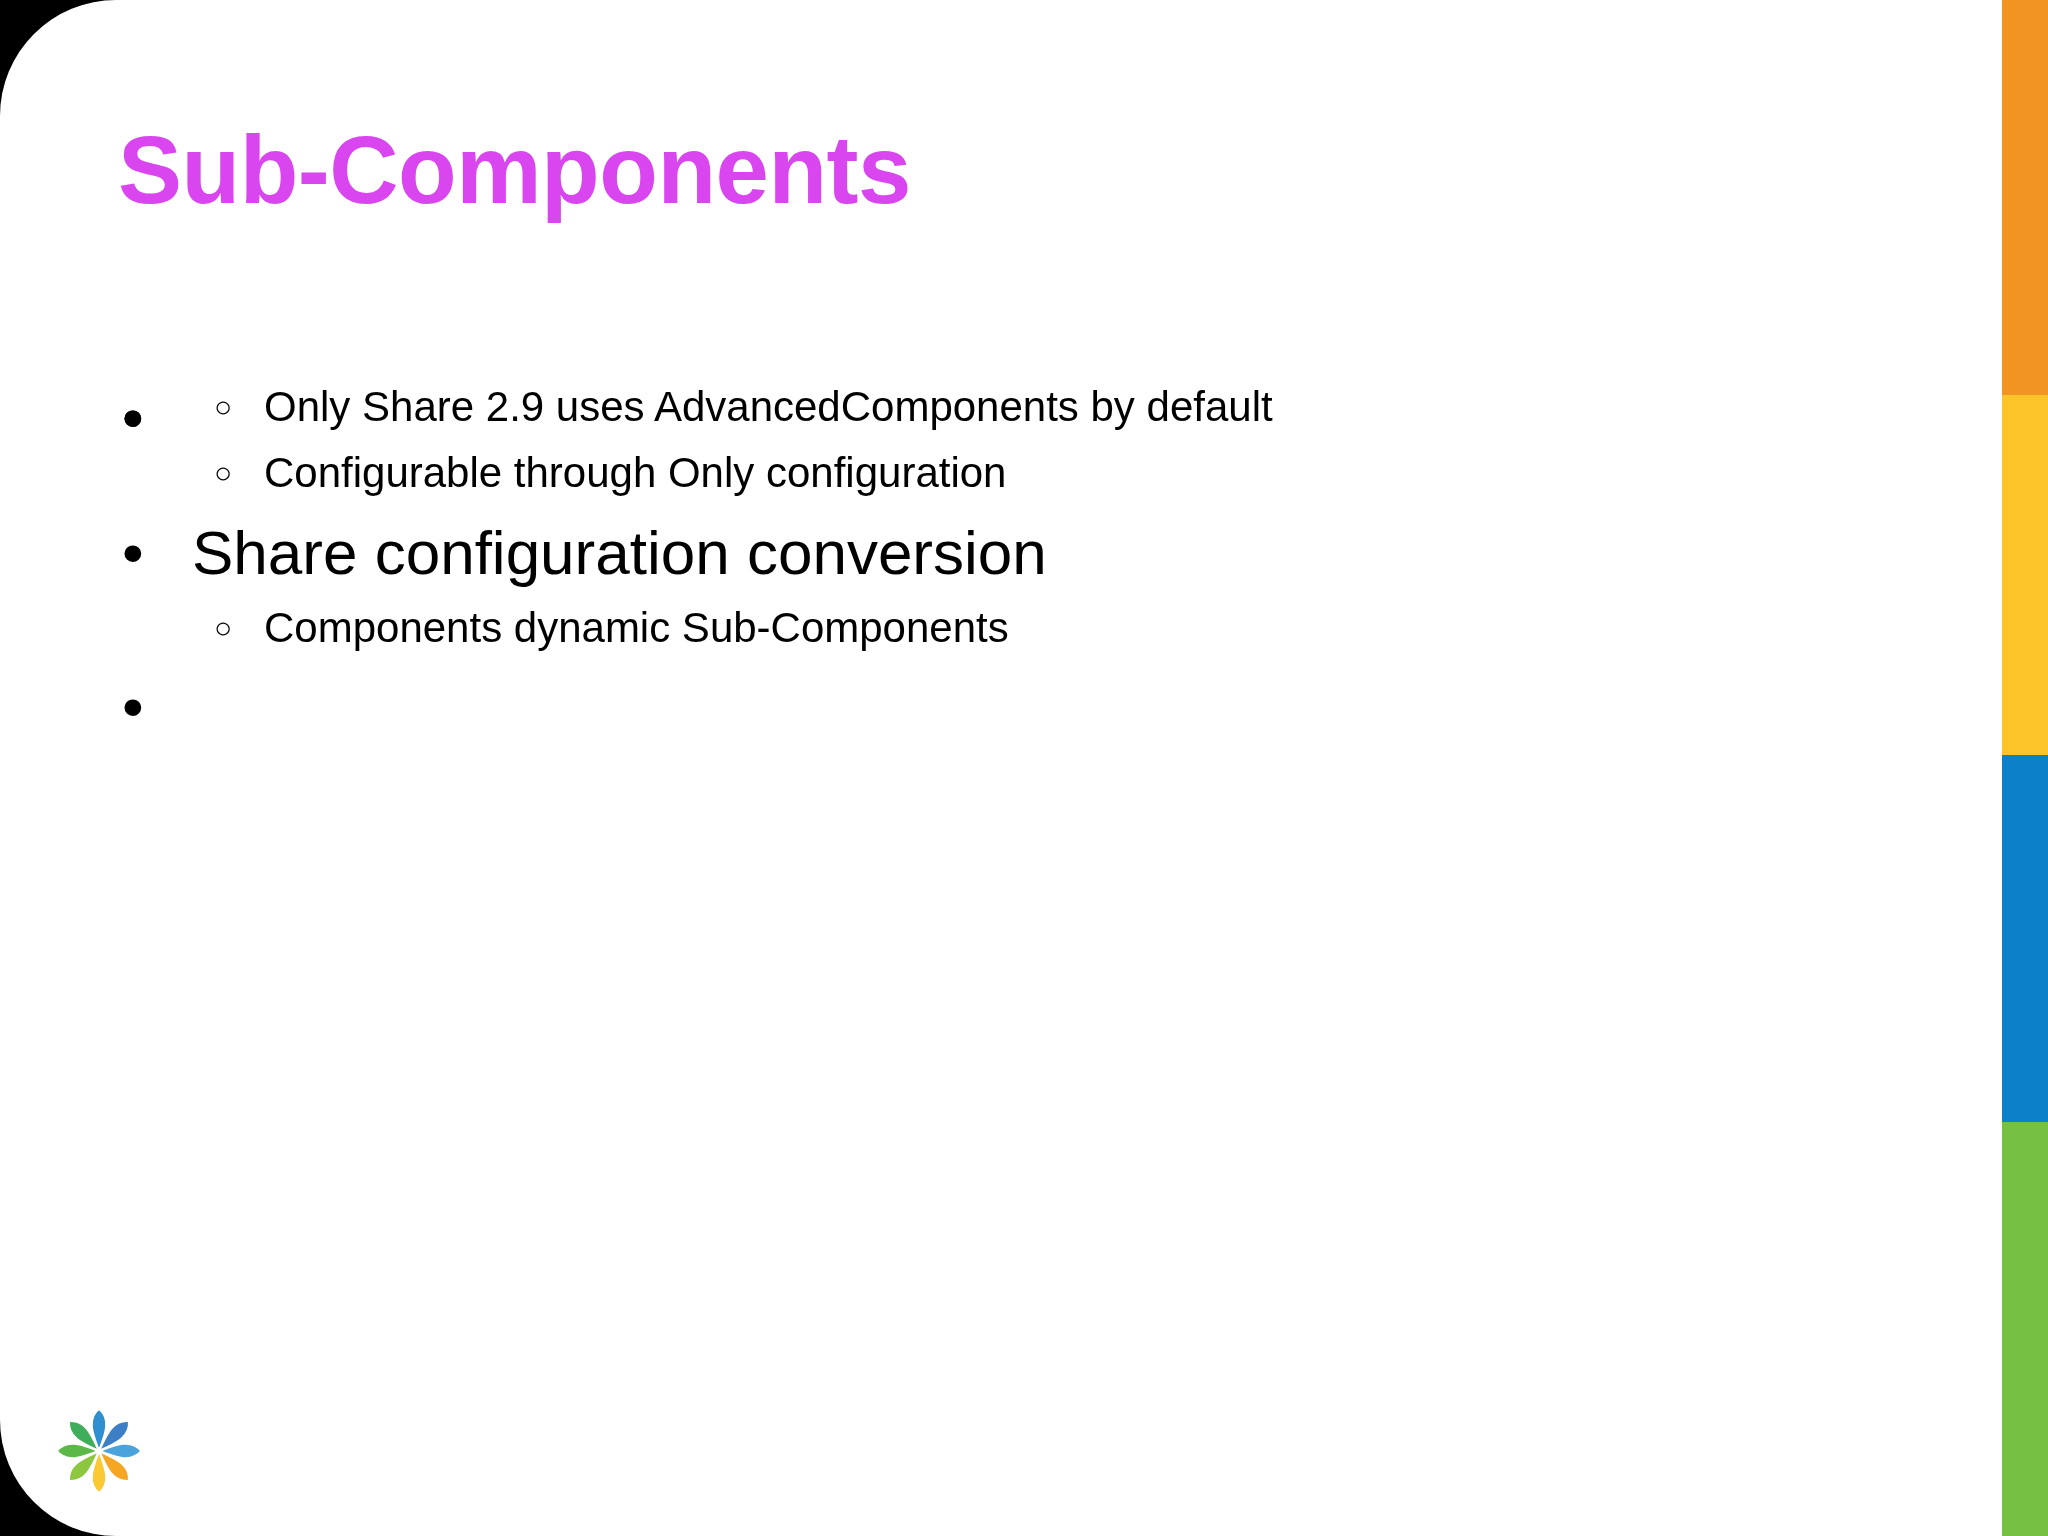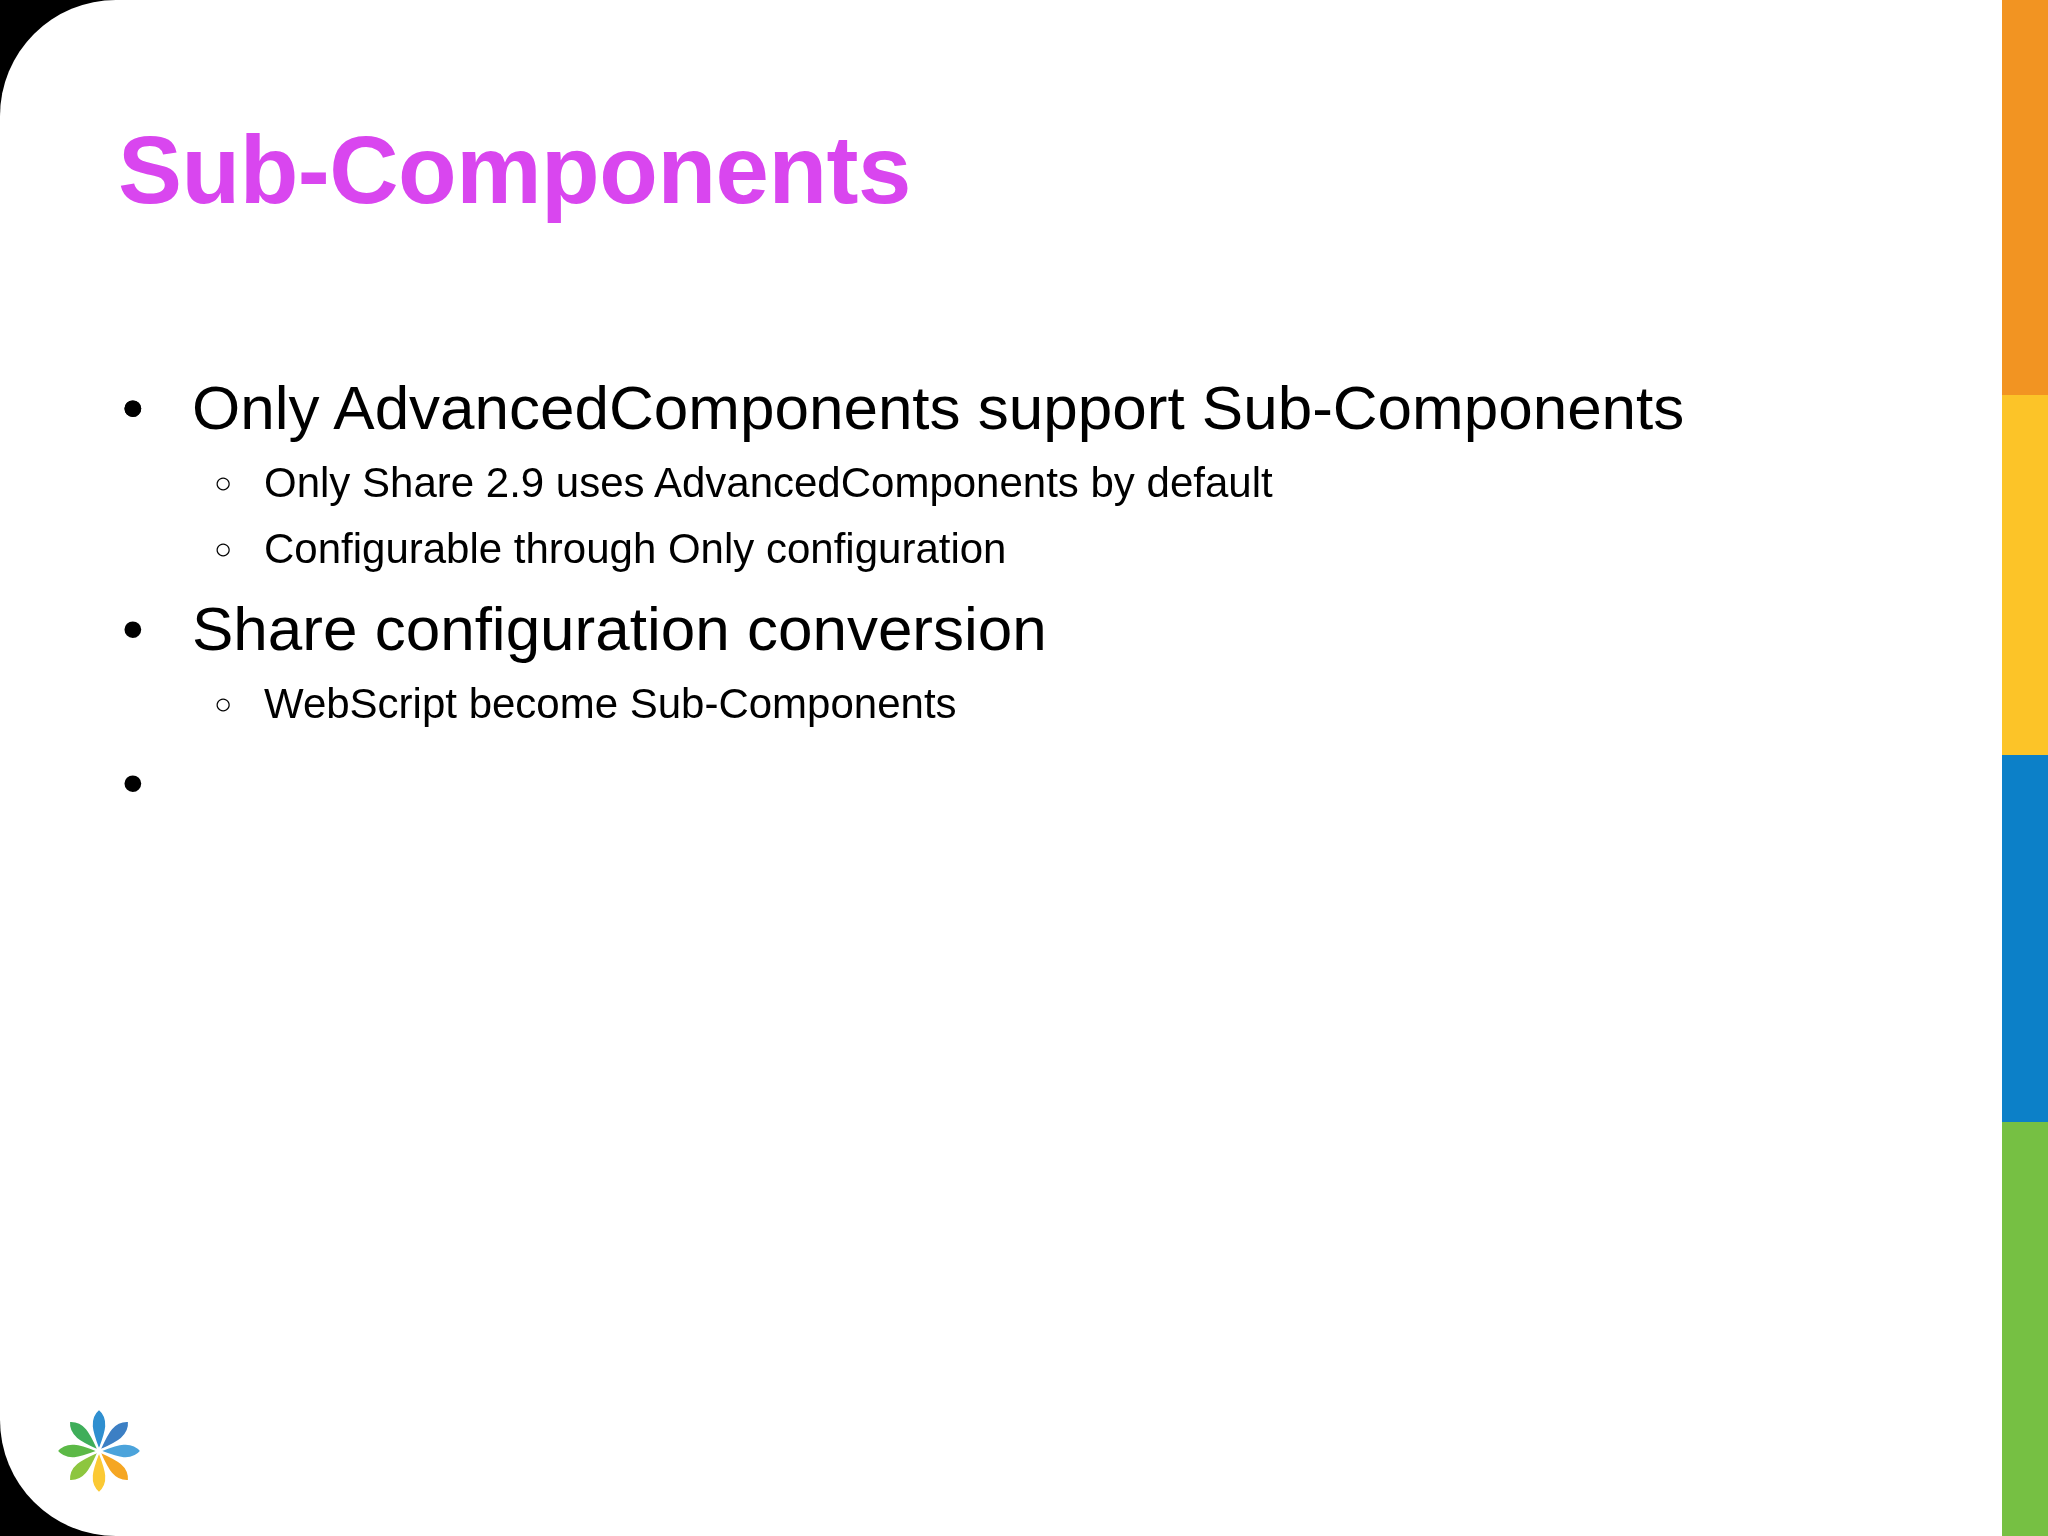--- a/index.html
+++ b/index.html
@@ -135,40 +135,39 @@
 
   <div class="body-content">
     <ul class="bullets">
 
       <li class="bullet-l1">
         <span class="marker">•</span>
       </li>
 
       <li class="bullet-l1 has-children">
         <span class="marker">•</span>
-        <span class="bullet-text">Only AdvancedComponents support Sub-Components</span>
         <ul class="sublist">
           <li class="bullet-l2">
             <span class="marker">○</span>
             <span class="bullet-text">Only Share 2.9 uses AdvancedComponents by default</span>
           </li>
           <li class="bullet-l2">
             <span class="marker">○</span>
             <span class="bullet-text">Configurable through Only configuration</span>
           </li>
         </ul>
       </li>
 
       <li class="bullet-l1 has-children">
         <span class="marker">•</span>
         <span class="bullet-text">Share configuration conversion</span>
         <ul class="sublist">
           <li class="bullet-l2">
             <span class="marker">○</span>
-            <span class="bullet-text">WebScript become Sub-Components</span>
+            <span class="bullet-text">Components dynamic Sub-Components</span>
           </li>
         </ul>
       </li>
 
       <li class="bullet-l1">
         <span class="marker">•</span>
       </li>
 
     </ul>
   </div>

